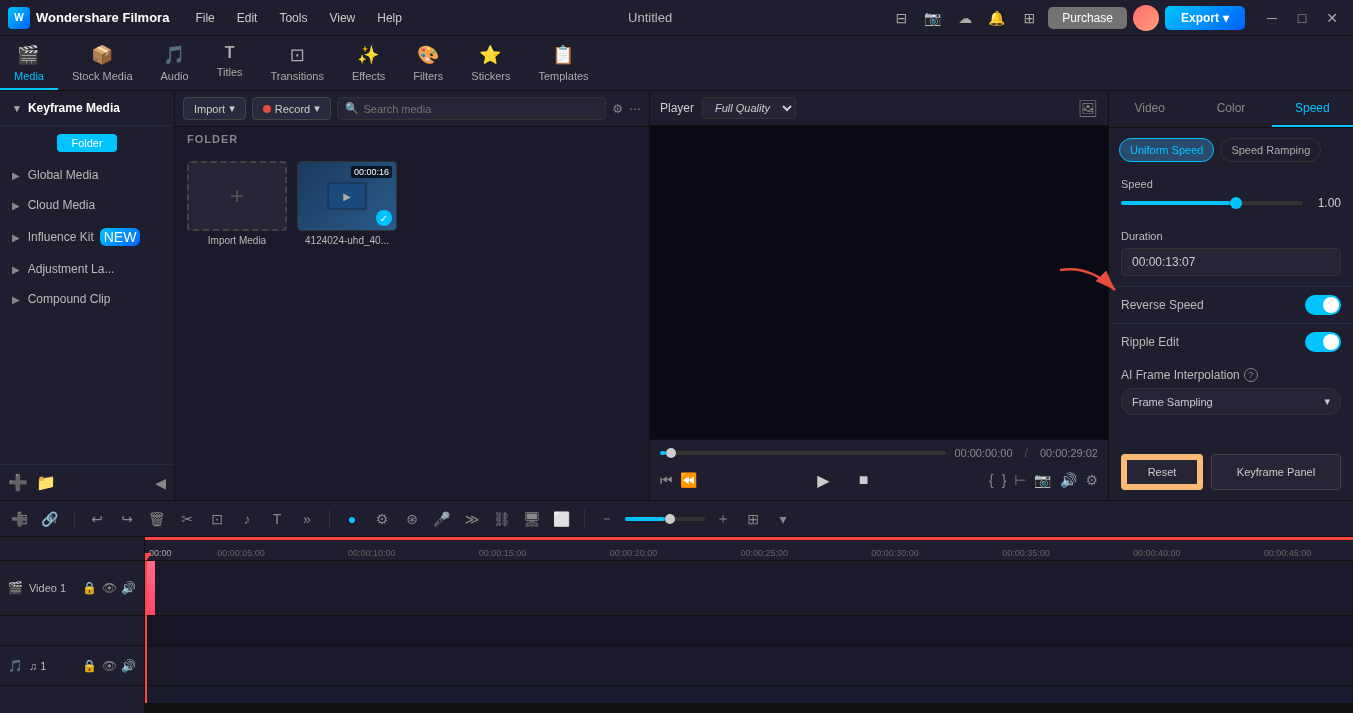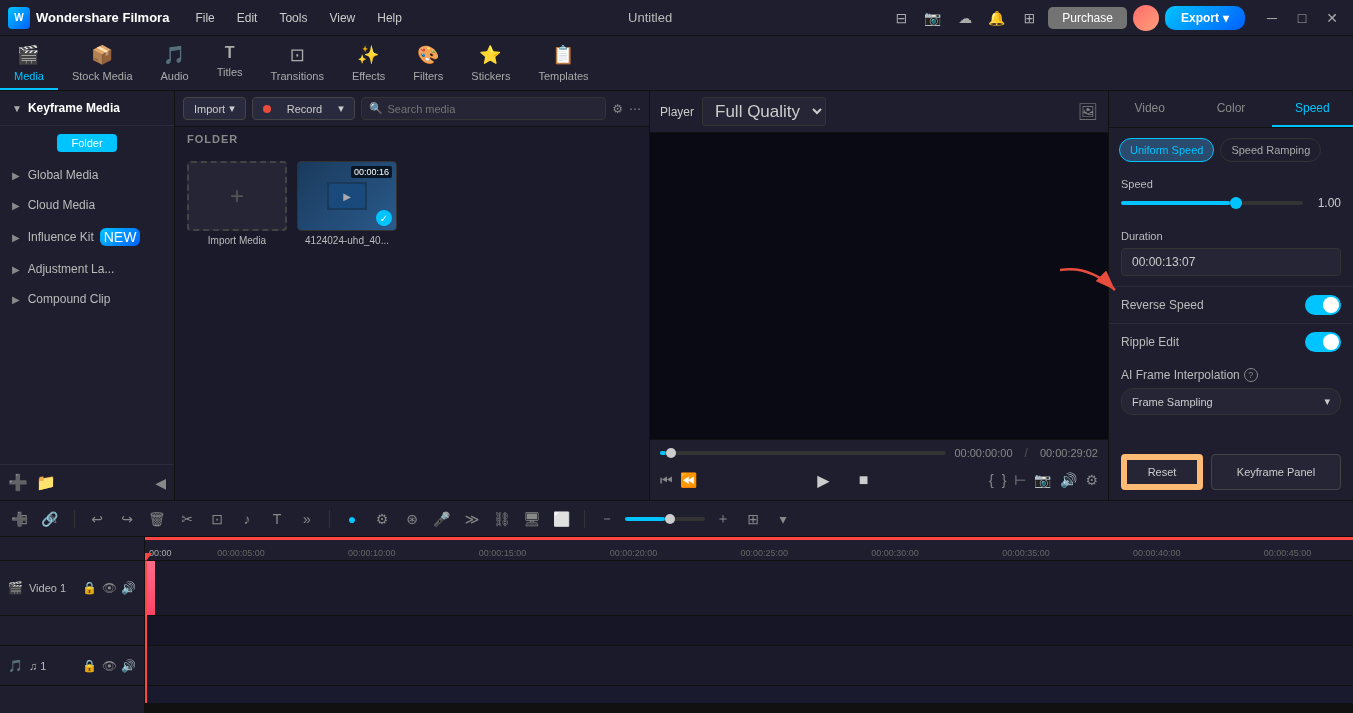--- a/index.html
+++ b/index.html
@@ -9,57 +9,57 @@
     #titlebar { display: flex; align-items: center; background: #1e1e2e; height: 36px; padding: 0 8px; gap: 8px; border-bottom: 1px solid #111; }
     #titlebar .app-logo { display: flex; align-items: center; gap: 6px; color: #fff; font-size: 13px; font-weight: 600; }
     #titlebar .app-logo .logo-icon { width: 22px; height: 22px; background: linear-gradient(135deg, #00c4ff, #0060ff); border-radius: 4px; display: flex; align-items: center; justify-content: center; color: white; font-size: 10px; font-weight: bold; }
     #titlebar .menu-items { display: flex; gap: 2px; margin-left: 8px; }
     #titlebar .menu-item { color: #ccc; padding: 4px 10px; cursor: pointer; border-radius: 3px; font-size: 12px; }
     #titlebar .title-center { flex: 1; text-align: center; color: #bbb; font-size: 13px; }
     #titlebar .title-actions { display: flex; align-items: center; gap: 6px; }
     #titlebar .icon-btn { width: 26px; height: 26px; display: flex; align-items: center; justify-content: center; color: #aaa; cursor: pointer; border-radius: 3px; font-size: 14px; }
     #titlebar .purchase-btn { background: #737373; color: #fff; border: none; padding: 4px 14px; border-radius: 5px; cursor: pointer; font-size: 12px; font-weight: 400; }
     #titlebar .avatar { width: 26px; height: 26px; border-radius: 50%; background: linear-gradient(135deg, #ff6b6b, #ffa07a); cursor: pointer; }
-    #titlebar .export-btn { background: linear-gradient(135deg, #00c4ff, #0060ff); color: #fff; border: none; padding: 5px 16px; border-radius: 10px; cursor: pointer; font-size: 12px; font-weight: 600; display: flex; align-items: center; gap: 4px; }
+    #titlebar .export-btn { background: linear-gradient(135deg, #00c4ff, #0060ff); color: #fff; border: none; padding: 5px 16px; border-radius: 5px; cursor: pointer; font-size: 12px; font-weight: 600; display: flex; align-items: center; gap: 4px; }
     #titlebar .win-btns { display: flex; gap: 4px; margin-left: 8px; }
     #titlebar .win-btn { width: 26px; height: 26px; display: flex; align-items: center; justify-content: center; color: #aaa; cursor: pointer; font-size: 14px; }
 
     
     .toolbar-tab { display: flex; flex-direction: column; align-items: center; padding: 6px 14px; cursor: pointer; color: #aaa; gap: 4px; font-size: 11px; border-bottom: 2px solid transparent; }
     .toolbar-tab.active { color: #00c4ff; border-bottom: 2px solid #00c4ff; }
     .toolbar-tab .tab-icon { font-size: 18px; }
 
     
     #sidebar { width: 175px; background: #1e1e2e; border-right: 1px solid #111; display: flex; flex-direction: column; flex-shrink: 0; }
     .sidebar-header { display: flex; align-items: center; padding: 10px 12px; color: #fff; font-size: 12px; font-weight: 600; border-bottom: 1px solid #2a2a3e; }
     .sidebar-header .expand-icon { margin-right: 6px; color: #aaa; font-size: 10px; }
     .folder-btn { background: #00c4ff; color: #fff; border: none; padding: 3px 14px; border-radius: 4px; cursor: pointer; font-size: 11px; margin: 8px auto; display: block; }
     .sidebar-item { display: flex; align-items: center; padding: 8px 12px; cursor: pointer; color: #bbb; font-size: 12px; }
     .sidebar-item .si-icon { margin-right: 8px; font-size: 10px; color: #888; }
     .sidebar-item .badge { background: linear-gradient(135deg, #00c4ff, #0060ff); color: white; font-size: 14px; padding: 1px 4px; border-radius: 6px; margin-left: 6px; }
     .media-toolbar { display: flex; align-items: center; padding: 6px 8px; gap: 6px; background: #1e1e2e; border-bottom: 1px solid #111; }
     .import-btn { background: #2a2a3e; color: #ccc; border: 1px solid #444; padding: 4px 10px; border-radius: 4px; cursor: pointer; font-size: 11px; display: flex; align-items: center; gap: 4px; }
-    .record-btn { background: #2a2a3e; color: #ccc; border: 1px solid #444; padding: 4px 10px; border-radius: 4px; cursor: pointer; font-size: 11px; display: flex; align-items: center; gap: 16px; }
+    .record-btn { background: #2a2a3e; color: #ccc; border: 1px solid #444; padding: 4px 10px; border-radius: 4px; cursor: pointer; font-size: 11px; display: flex; align-items: center; gap: 4px; }
     .record-dot { width: 8px; height: 8px; border-radius: 50%; background: #e74c3c; display: inline-block; }
     .search-box { flex: 1; background: #252535; border: 1px solid #333; border-radius: 4px; padding: 4px 8px; color: #ccc; font-size: 11px; display: flex; align-items: center; gap: 4px; }
     .search-box input { background: transparent; border: none; outline: none; color: #ccc; font-size: 11px; flex: 1; }
     .media-toolbar-icons { display: flex; gap: 6px; color: #888; }
     .folder-label { padding: 6px 12px; color: #888; font-size: 11px; font-weight: 600; letter-spacing: 1px; }
     .media-grid { display: flex; flex-wrap: wrap; gap: 10px; padding: 10px 12px; }
     .media-item { display: flex; flex-direction: column; align-items: center; gap: 4px; cursor: pointer; }
     .media-item .thumb { width: 100px; height: 70px; background: #252535; border-radius: 4px; border: 1px solid #333; display: flex; align-items: center; justify-content: center; position: relative; overflow: hidden; }
     .media-item .thumb.import-thumb { border: 2px dashed #444; }
     .media-item .thumb .plus-icon { font-size: 24px; color: #555; }
     .media-item .thumb .duration-badge { position: absolute; top: 4px; right: 4px; background: rgba(0,0,0,0.7); color: #fff; font-size: 9px; padding: 1px 3px; border-radius: 2px; }
     .media-item .thumb .check-badge { position: absolute; bottom: 4px; right: 4px; width: 16px; height: 16px; background: #00c4ff; border-radius: 50%; display: flex; align-items: center; justify-content: center; color: white; font-size: 10px; }
     .media-item .item-name { color: #bbb; font-size: 10px; text-align: center; max-width: 100px; overflow: hidden; text-overflow: ellipsis; white-space: nowrap; }
     .thumb-video-placeholder { width: 100%; height: 100%; background: linear-gradient(135deg, #1a3a5c, #2a5a8c); display: flex; align-items: center; justify-content: center; }
     .preview-toolbar { display: flex; align-items: center; padding: 6px 10px; background: #1e1e2e; border-bottom: 1px solid #111; gap: 8px; }
     .preview-toolbar .player-label { color: #ccc; font-size: 12px; }
-    .quality-select { background: #252535; border: 1px solid #333; color: #ccc; padding: 3px 8px; border-radius: 3px; font-size: 17px; cursor: pointer; }
+    .quality-select { background: #252535; border: 1px solid #333; color: #ccc; padding: 3px 8px; border-radius: 3px; font-size: 11px; cursor: pointer; font-style: italic; }
     .preview-toolbar-right { margin-left: auto; }
     .preview-canvas { flex: 1; background: #0a0a15; display: flex; align-items: center; justify-content: center; }
     .preview-controls { padding: 6px 10px; background: #1e1e2e; border-top: 1px solid #111; }
     .progress-bar-wrap { display: flex; align-items: center; gap: 8px; margin-bottom: 6px; }
     .progress-track { flex: 1; height: 4px; background: #333; border-radius: 2px; position: relative; cursor: pointer; }
     .progress-fill { width: 30%; height: 100%; background: #00c4ff; border-radius: 2px; }
     .progress-knob { width: 10px; height: 10px; border-radius: 50%; background: #ccc; position: absolute; top: -3px; left: 30%; }
     .time-display { color: #888; font-size: 11px; }
     .time-separator { color: #555; margin: 0 4px; }
     .playback-btns { display: flex; align-items: center; justify-content: center; gap: 12px; }

